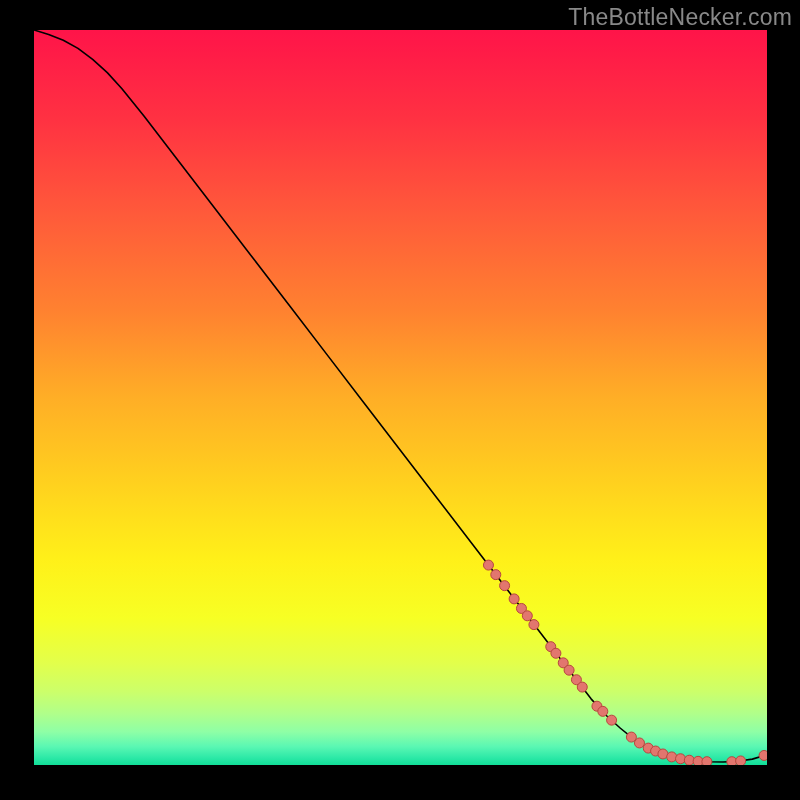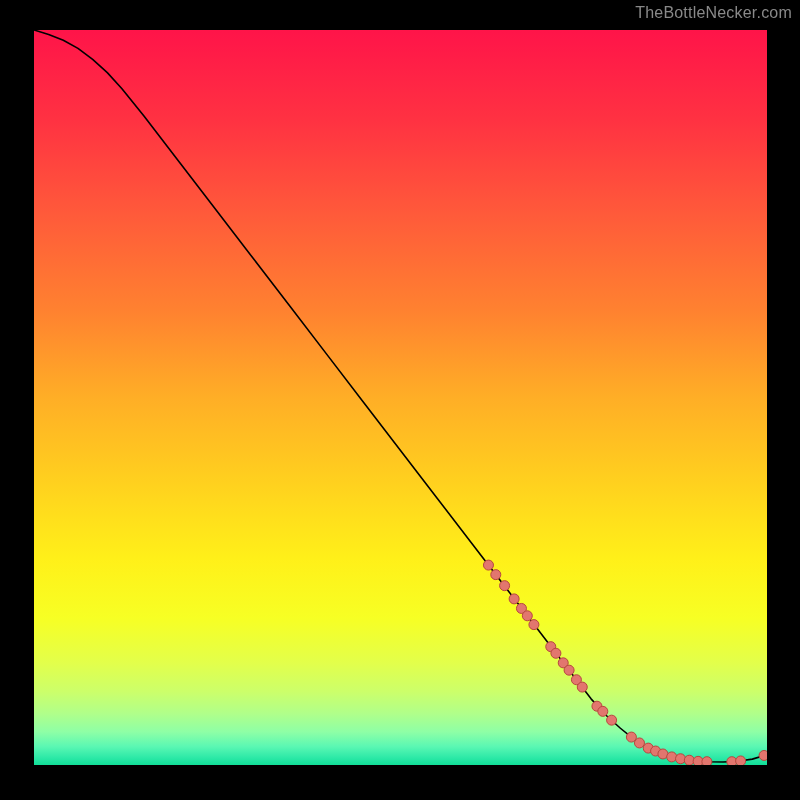--- a/index.html
+++ b/index.html
@@ -8,21 +8,21 @@
     position: relative;
     width: 800px;
     height: 800px;
     background: #000;
   }
   .watermark {
     position: absolute;
     top: 4px;
     right: 8px;
     font-family: Arial, Helvetica, sans-serif;
-    font-size: 16px;
+    font-size: 23px;
     color: #898989;
     font-weight: 400;
     letter-spacing: 0.2px;
     margin-left: 32px;
   }
   .plot {
     position: absolute;
     left: 34px;
     top: 30px;
     width: 733px;

